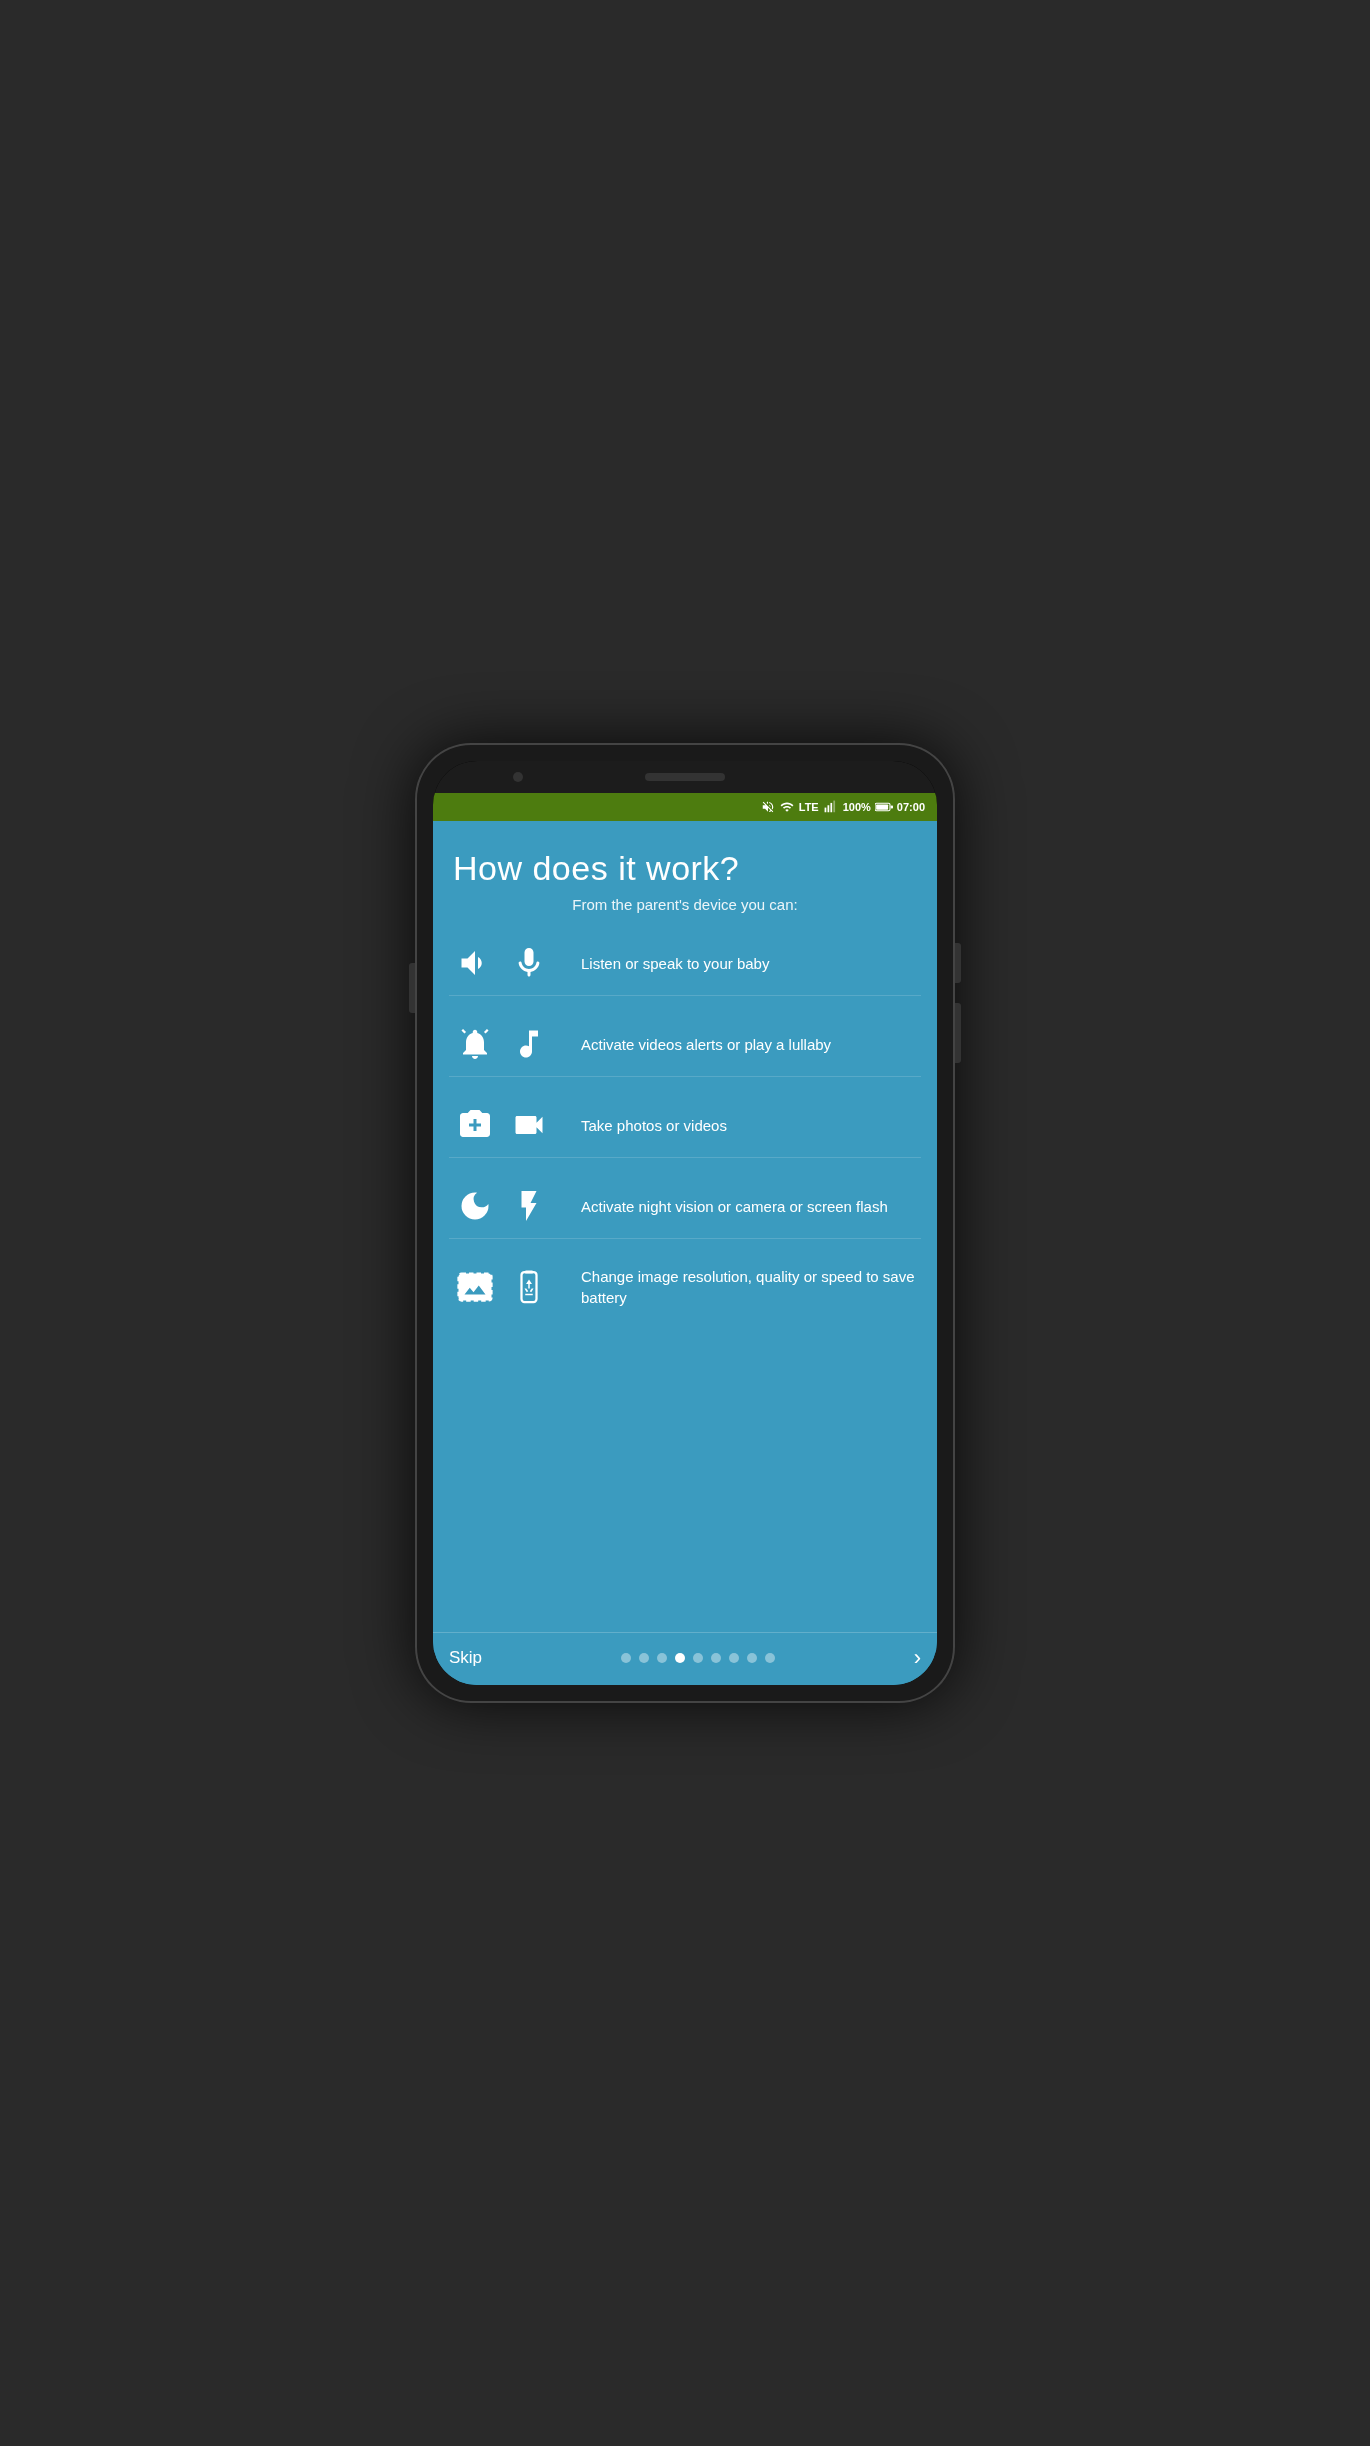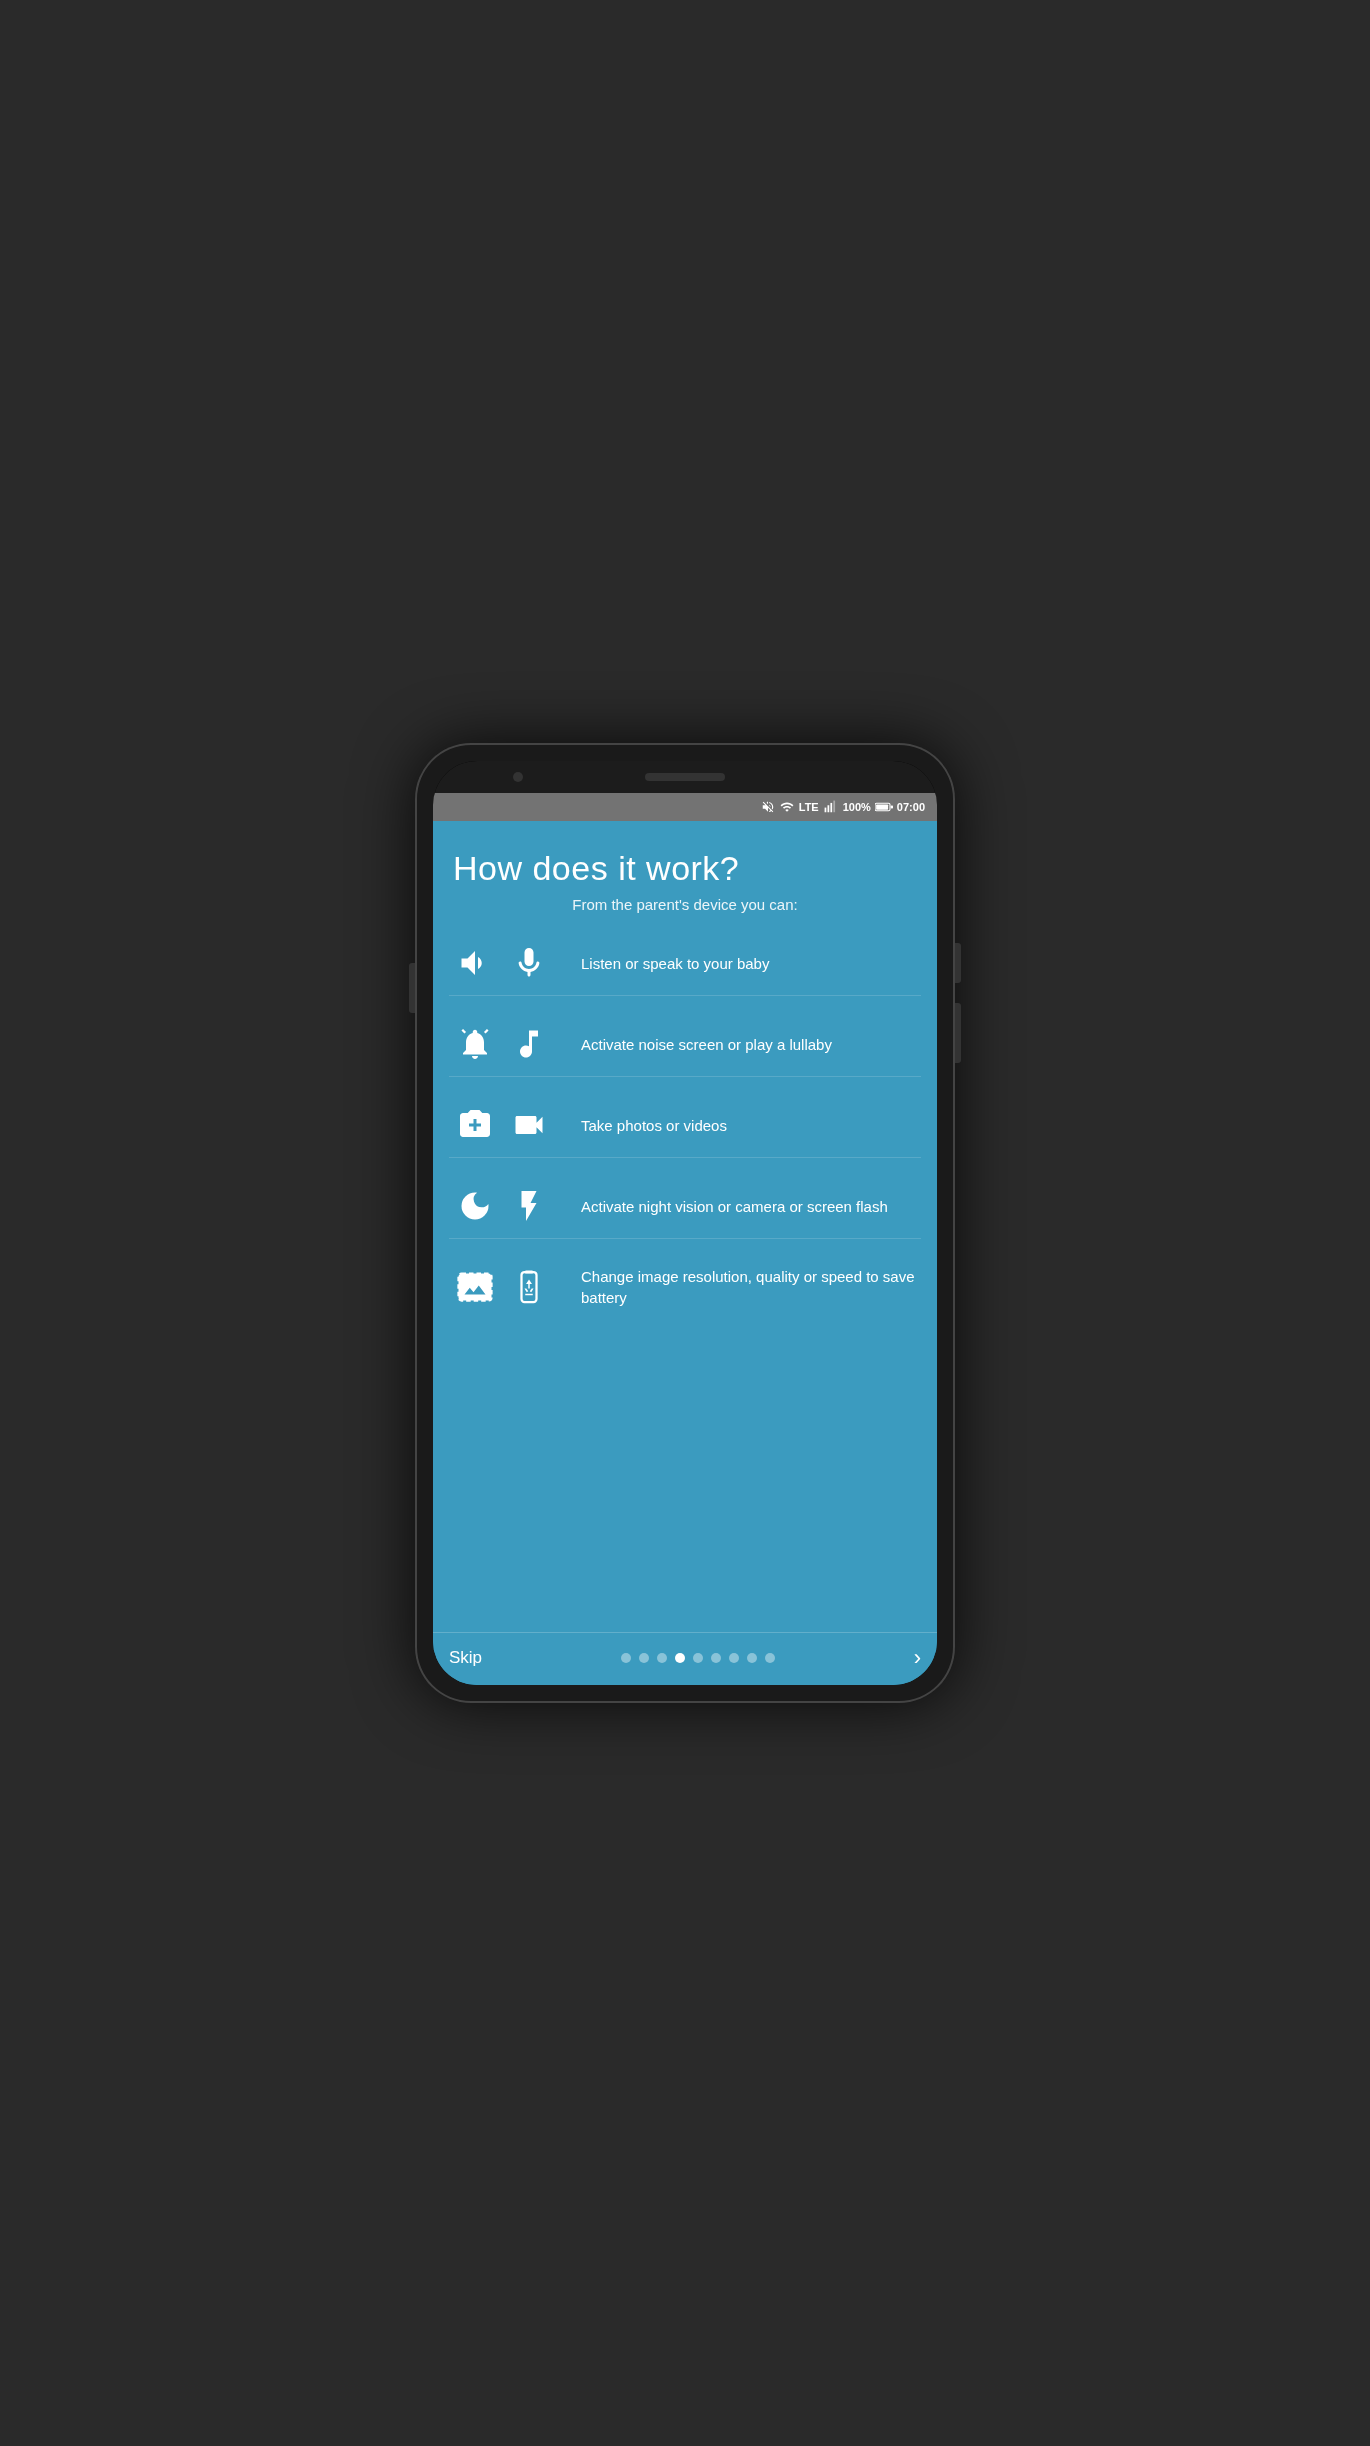--- a/index.html
+++ b/index.html
@@ -52,21 +52,21 @@
       width: 10px;
       height: 10px;
       background: #333;
       border-radius: 50%;
       position: absolute;
       left: 80px;
       top: 11px;
     }
 
     .status-bar {
-      background: #737373;
+      background: #4d7c0f;
       height: 28px;
       display: flex;
       align-items: center;
       justify-content: flex-end;
       padding: 0 12px;
       gap: 6px;
     }
 
     .status-bar span {
       color: white;
@@ -313,21 +313,21 @@
 
                 <path d="M5.5 4.5 L3.5 2.5 M18.5 4.5 L20.5 2.5" stroke="white" stroke-width="1.5" fill="none"></path>
               </svg>
             </div>
             <div class="icon-wrap">
               <svg class="svg-icon" viewBox="0 0 24 24">
                 <path d="M12 3v10.55c-.59-.34-1.27-.55-2-.55-2.21 0-4 1.79-4 4s1.79 4 4 4 4-1.79 4-4V7h4V3h-6z"></path>
               </svg>
             </div>
           </div>
-          <span class="feature-text">Activate noise screen or play a lullaby</span>
+          <span class="feature-text">Activate videos alerts or play a lullaby</span>
         </div>
 
         <div class="feature-row">
           <div class="icons-pair">
             <div class="icon-wrap">
               <svg class="svg-icon" viewBox="0 0 24 24">
                 <path d="M9 2L7.17 4H4c-1.1 0-2 .9-2 2v12c0 1.1.9 2 2 2h16c1.1 0 2-.9 2-2V6c0-1.1-.9-2-2-2h-3.17L15 2H9zm7 11h-3v3h-2v-3H8v-2h3V8h2v3h3v2z"></path>
               </svg>
             </div>
             <div class="icon-wrap">

